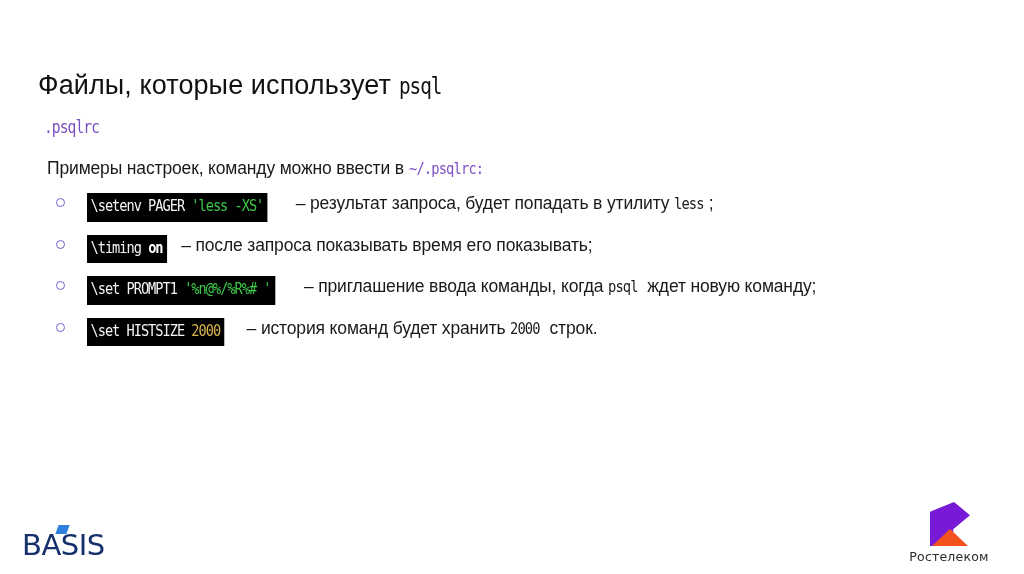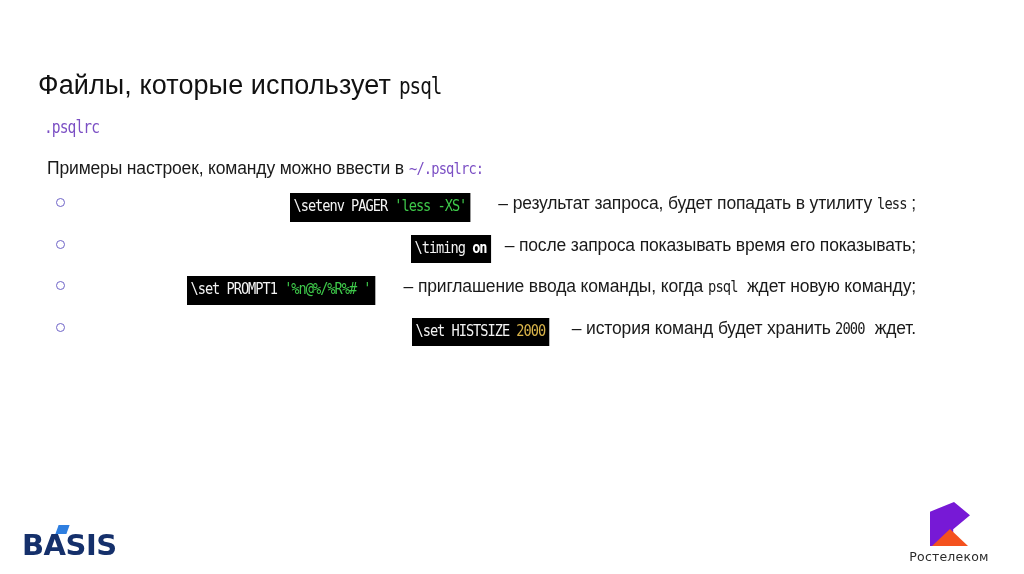--- a/index.html
+++ b/index.html
@@ -82,21 +82,20 @@
   .bullets {
     position: absolute;
     left: 56px;
     top: 190px;
     width: 860px;
   }
   .bullet-row {
     display: flex;
     align-items: flex-start;
     margin-bottom: 10px;
-    text-align: right;
   }
   .bullet-marker {
     flex: 0 0 auto;
     width: 9px;
     height: 9px;
     margin-top: 8px;
     margin-right: 22px;
     border: 1.4px solid #6f64c8;
     border-radius: 50%;
     box-sizing: border-box;
@@ -145,21 +144,21 @@
     left: 22px;
     bottom: 12px;
     width: 120px;
     height: 38px;
   }
   .logo-basis .wordmark {
     position: absolute;
     left: 0;
     top: 7px;
     font-family: "DejaVu Sans", sans-serif;
-    font-weight: 700;
+    font-weight: 400;
     font-size: 29px;
     letter-spacing: -0.5px;
     color: #15306b;
     line-height: 1;
   }
   .logo-basis .accent {
     position: absolute;
     left: 35px;
     top: 1px;
     width: 11px;
@@ -238,21 +237,21 @@
     </div>
 
     <div class="bullet-row">
       <span class="bullet-marker"></span>
       <div class="bullet-body"><span class="code"><span class="kw">\set PROMPT1 </span><span class="green">'%n@%/%R%# '</span></span><span> – приглашение ввода команды, когда </span><span class="inline-mono">psql</span><span> ждет новую команду;</span></div>
     </div>
 
 
     <div class="bullet-row">
       <span class="bullet-marker"></span>
-      <div class="bullet-body"><span class="code"><span class="kw">\set HISTSIZE </span><span class="yellow">2000</span></span><span> – история команд будет хранить </span><span class="inline-mono">2000</span><span> ждет.</span></div>
+      <div class="bullet-body"><span class="code"><span class="kw">\set HISTSIZE </span><span class="yellow">2000</span></span><span> – история команд будет хранить </span><span class="inline-mono">2000</span><span> строк.</span></div>
     </div>
 
   </div>
 
   <div class="logo-basis">
     <span class="accent"></span>
     <span class="wordmark">BASIS</span>
   </div>
 
   <div class="logo-rt">

